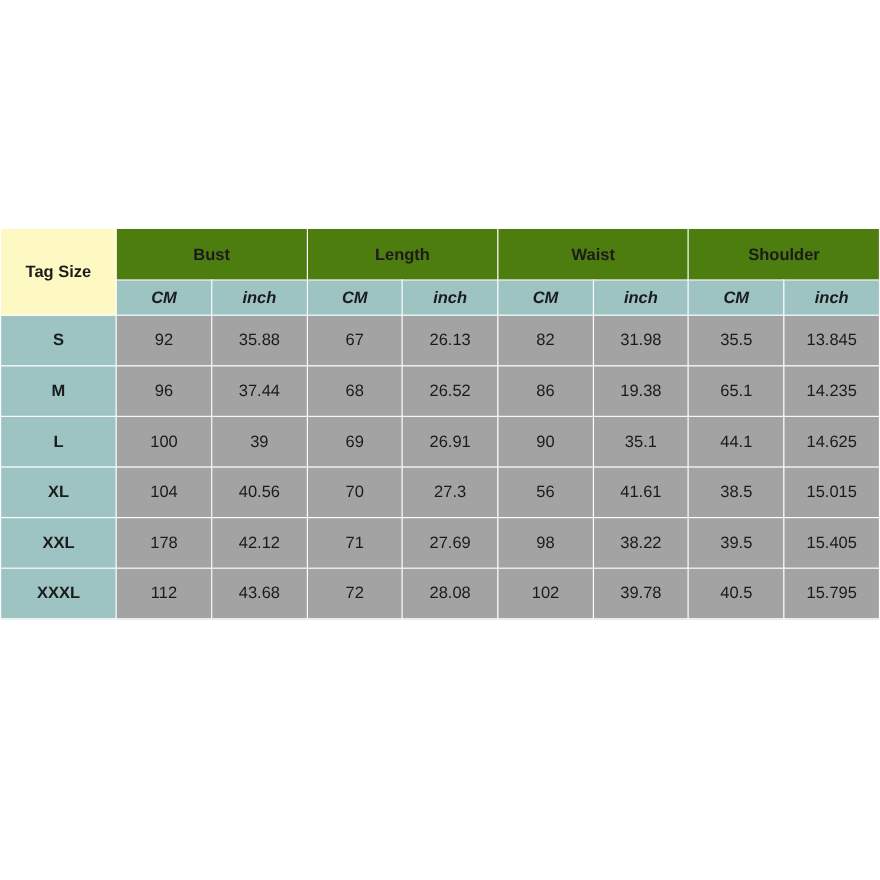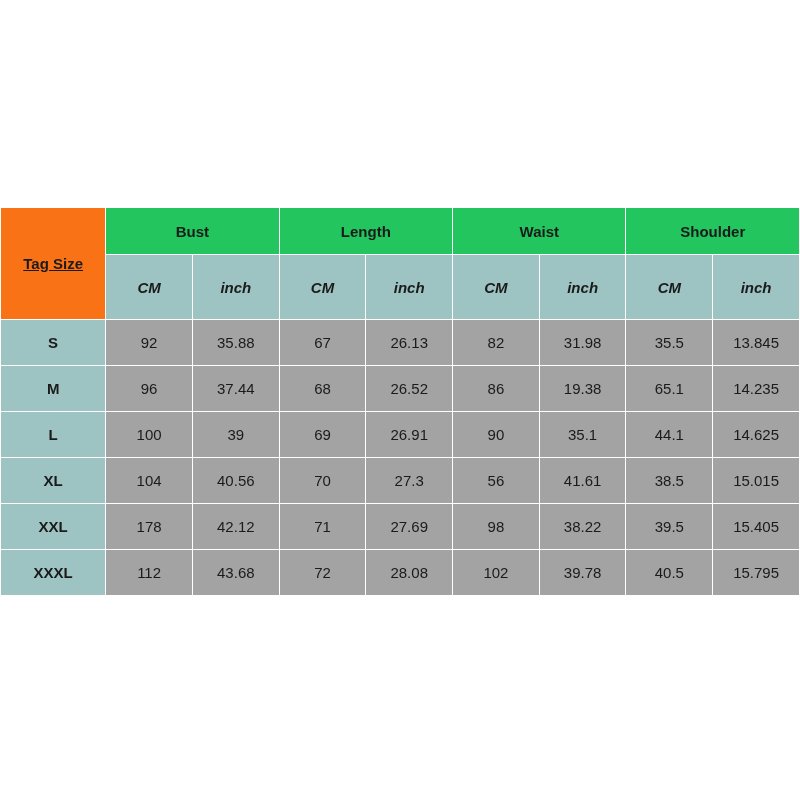--- a/index.html
+++ b/index.html
@@ -33,48 +33,47 @@
   table.size-chart th {
     border: 1px solid #ffffff;
     text-align: center;
     vertical-align: middle;
     color: #1b1b1b;
     font-size: 15px;
     padding: 0;
   }
   
   .hdr {
-    background: #22c55e;
+    background: #4d7c0f;
     font-weight: bold;
     font-size: 17px;
   }
   .hdr-sub {
     background: #9dc3c2;
     font-weight: bold;
     font-style: italic;
     font-size: 15px;
   }
   .tagsize-cell {
-    background: #f97316;
+    background: #fef9c3;
     font-weight: bold;
     font-size: 16px;
-    text-decoration: underline;
   }
   .size-cell {
     background: #9dc3c2;
     font-weight: bold;
     font-size: 15px;
   }
   .data-cell {
     background: #a3a3a3;
     font-size: 15px;
   }
   tr.row-h { height: 46px; }
   tr.row-hdr1 { height: 47px; }
-  tr.row-hdr2 { height: 65px; }
+  tr.row-hdr2 { height: 32px; }
   col.c-tag { width: 105px; }
   col.c-data { width: 86.5px; }
 </style>
 </head>
 <body>
 
 <div class="page">
   <div class="table-wrap">
     <table class="size-chart">
       <colgroup>

